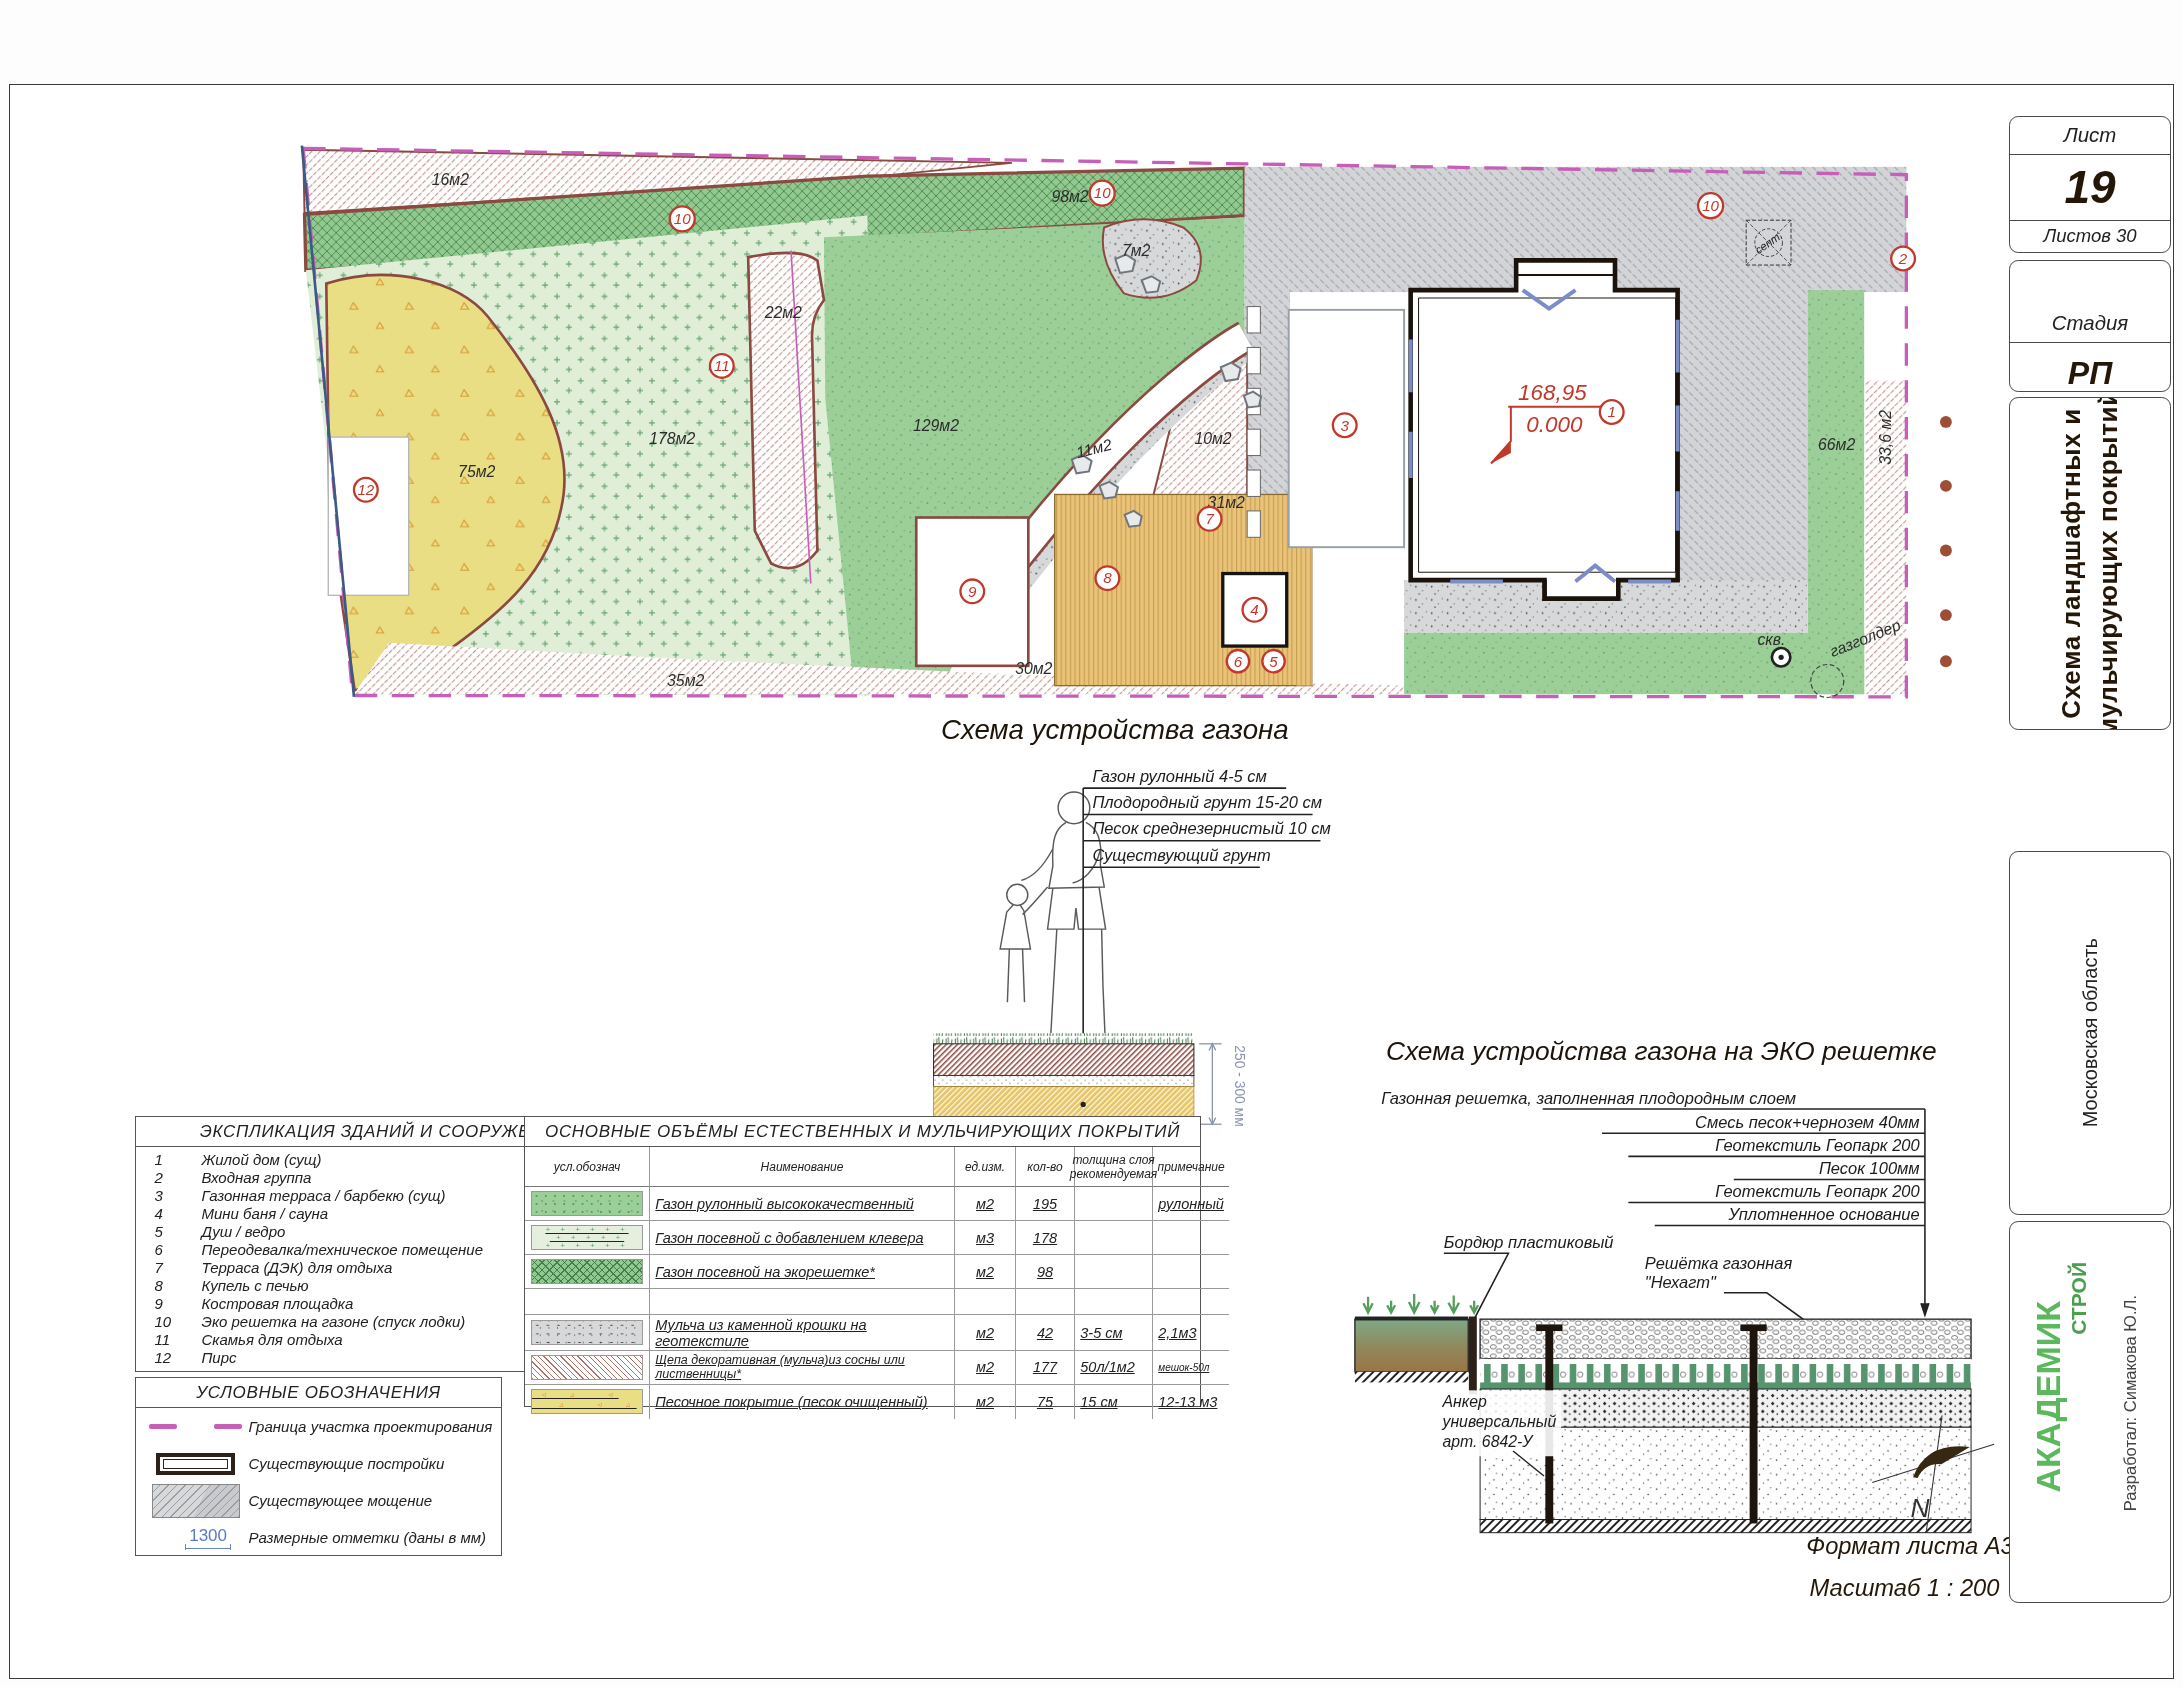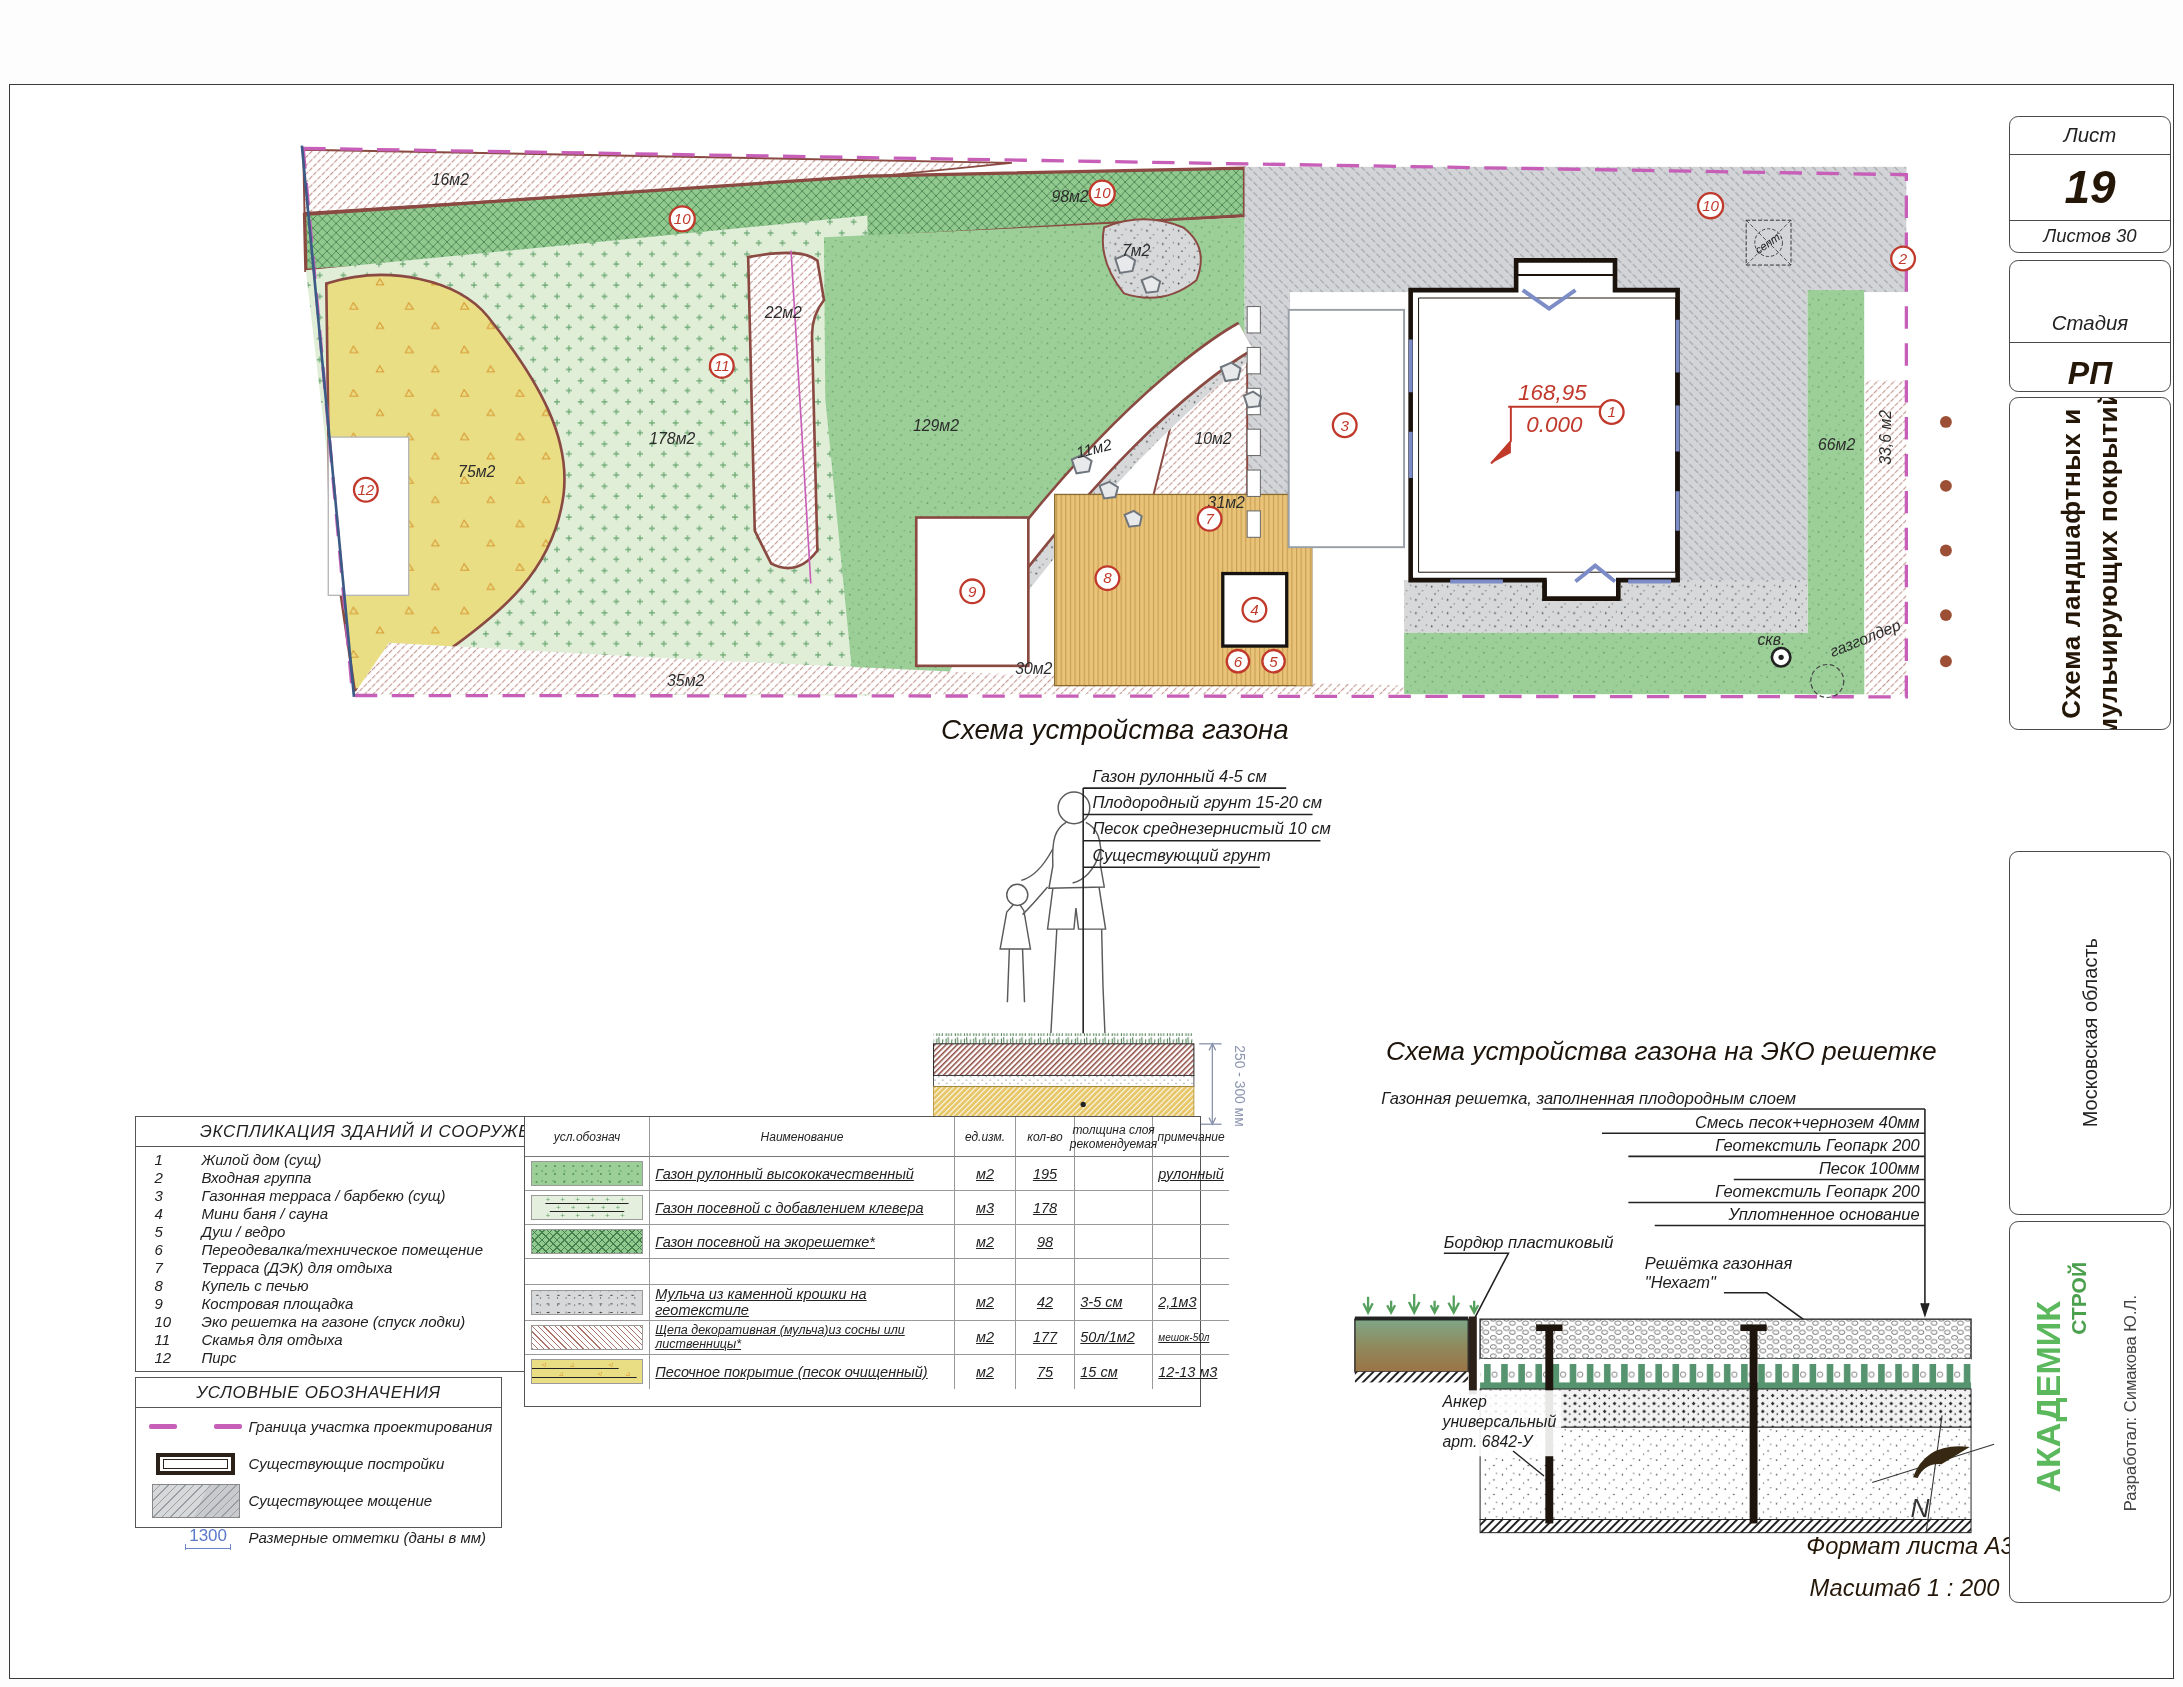--- a/index.html
+++ b/index.html
@@ -8,21 +8,21 @@
   .frame{position:absolute;left:9.2px;top:84px;width:2163px;height:1593px;
          border:1.3px solid #3a3a3a;background:#fff;}
   svg{position:absolute;overflow:visible;}
   #plan-svg{left:290px;top:122px;}
   #scheme1-svg{left:917px;top:709px;}
   #scheme2-svg{left:1345px;top:1021px;}
   
   .tbl{position:absolute;background:#fff;border:1.3px solid #555;box-sizing:border-box;}
   #expl{left:135px;top:1116px;width:499px;height:256px;}
   #vols{left:524px;top:1116px;width:677px;height:291px;}
-  #legend{left:135px;top:1377px;width:367px;height:151px;}
+  #legend{left:135px;top:1377px;width:367px;height:179px;}
   .tbl-title{font-style:italic;font-size:17px;text-align:center;padding:5.3px 0 4px 0;
              border-bottom:1px solid #555;letter-spacing:0.7px;}
   .expl-row{display:flex;font-style:italic;font-size:15px;line-height:18px;padding:0 0 0 18.5px;}
   .expl-num{width:47px;flex:none;}
   .vol-grid{display:grid;grid-template-columns:125px 305px 61px 59px 78px 1fr;}
   .vol-head{font-style:italic;font-size:12px;text-align:center;border-bottom:1px solid #777;
             border-right:0.7px solid #999;display:flex;align-items:center;justify-content:center;
             padding:2.6px 1.3px;min-height:40px;box-sizing:border-box;}
   .vol-cell{font-style:italic;font-size:14.5px;border-bottom:0.7px solid #999;border-right:0.7px solid #999;
             display:flex;align-items:center;padding:1.3px 5.3px;box-sizing:border-box;min-height:34px;text-decoration:underline;}
@@ -511,20 +511,21 @@
         <span>Скамья для отдыха</span>
       </div>
     <div class="expl-row">
         <span class="expl-num">12</span>
         <span>Пирс</span>
       </div>
   </div>
 </div>
 
 <div class="tbl" id="vols">
+  <div class="tbl-title">ОСНОВНЫЕ ОБЪЁМЫ ЕСТЕСТВЕННЫХ И МУЛЬЧИРУЮЩИХ ПОКРЫТИЙ</div>
   <div class="vol-grid">
     <div class="vol-head">усл.обознач</div>
     <div class="vol-head">Наименование</div>
     <div class="vol-head">ед.изм.</div>
     <div class="vol-head">кол-во</div>
     <div class="vol-head">толщина слоя рекомендуемая</div>
     <div class="vol-head last-col">примечание</div>
 
     <div class="vol-cell vc-c">
         <div class="swatch sw-rolled"></div>

